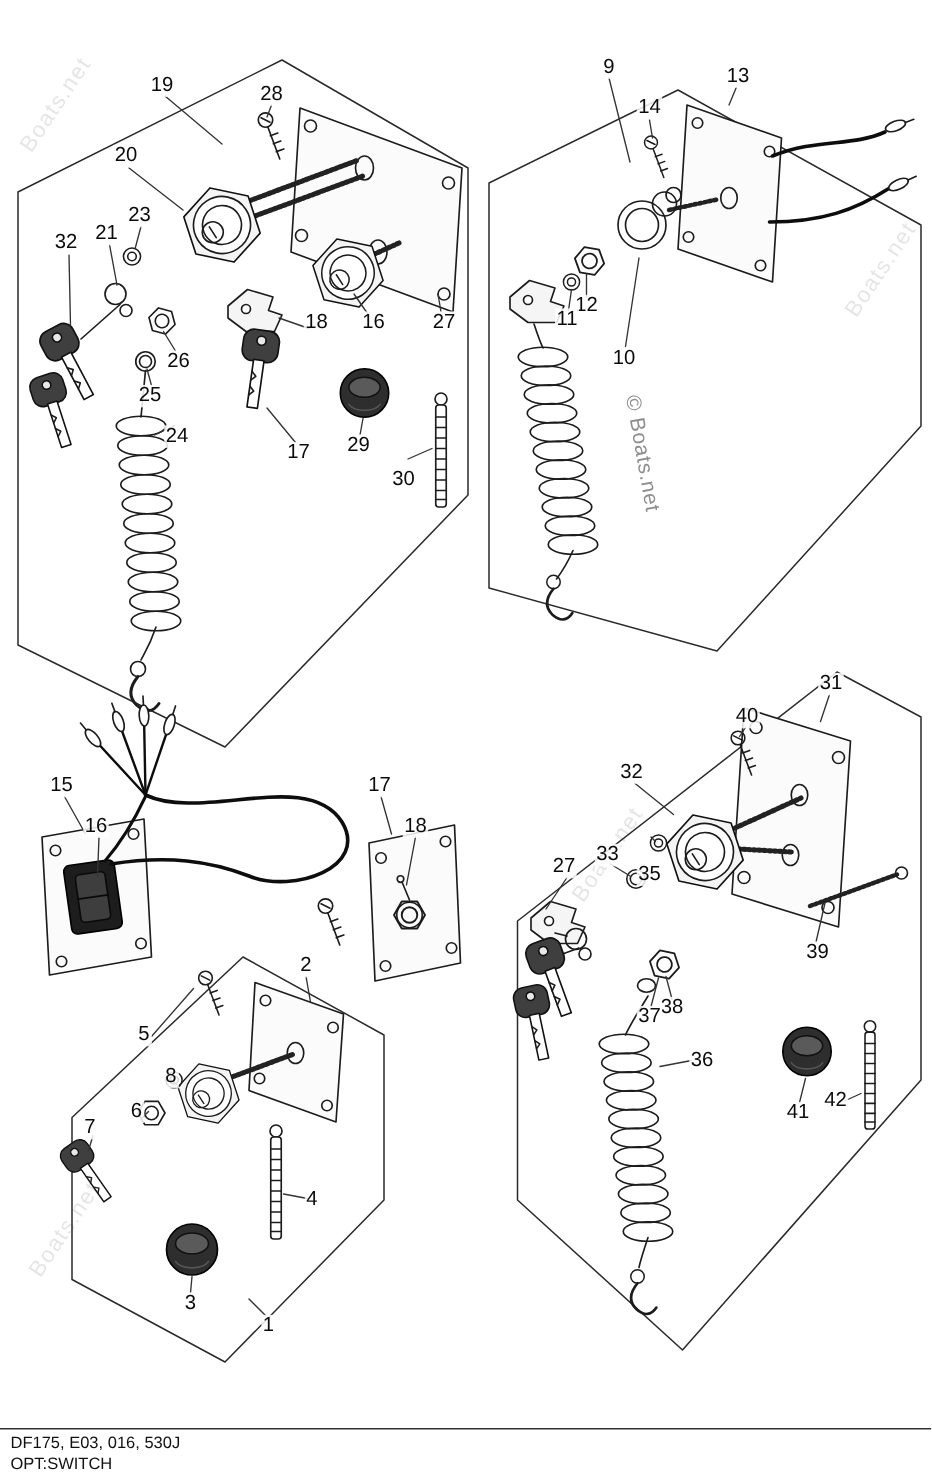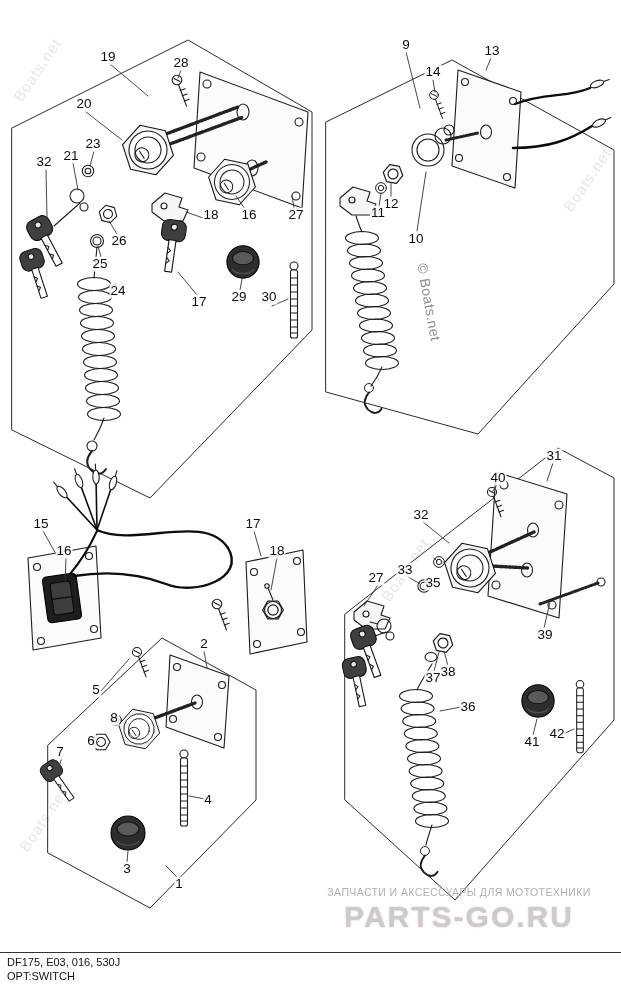--- a/index.html
+++ b/index.html
@@ -336,21 +336,21 @@
       <div class="part-num" style="left: 71px; top: 156px;">21</div>
       <div class="part-num" style="left: 44px; top: 162px;">32</div>
       <div class="part-num" style="left: 211px; top: 215px;">18</div>
       <div class="part-num" style="left: 249px; top: 215px;">16</div>
       <div class="part-num" style="left: 296px; top: 215px;">27</div>
       <div class="part-num" style="left: 119px; top: 241px;">26</div>
       <div class="part-num" style="left: 100px; top: 264px;">25</div>
       <div class="part-num" style="left: 118px; top: 291px;">24</div>
       <div class="part-num" style="left: 199px; top: 302px;">17</div>
       <div class="part-num" style="left: 239px; top: 297px;">29</div>
-      <div class="part-num" style="left: 269px; top: 297px; text-align: right;">30</div>
+      <div class="part-num" style="left: 269px; top: 320px; text-align: right;">30</div>
       <div class="part-num" style="left: 406px; top: 45px;">9</div>
       <div class="part-num" style="left: 433px; top: 72px;">14</div>
       <div class="part-num" style="left: 492px; top: 51px;">13</div>
       <div class="part-num" style="left: 391px; top: 204px;">12</div>
       <div class="part-num" style="left: 378px; top: 213px;">11</div>
       <div class="part-num" style="left: 416px; top: 239px;">10</div>
       <div class="part-num" style="left: 41px; top: 524px;">15</div>
       <div class="part-num" style="left: 64px; top: 551px;">16</div>
       <div class="part-num" style="left: 253px; top: 524px;">17</div>
       <div class="part-num" style="left: 277px; top: 551px;">18</div>
@@ -369,22 +369,18 @@
       <div class="part-num" style="left: 405px; top: 570px;">33</div>
       <div class="part-num" style="left: 376px; top: 578px;">27</div>
       <div class="part-num" style="left: 545px; top: 635px;">39</div>
       <div class="part-num" style="left: 448px; top: 672px;">38</div>
       <div class="part-num" style="left: 433px; top: 678px;">37</div>
       <div class="part-num" style="left: 468px; top: 707px;">36</div>
       <div class="part-num" style="left: 532px; top: 742px;">41</div>
       <div class="part-num" style="left: 557px; top: 734px; text-align: right;">42</div>
     </div>
 
-  <div class="shop">
-    <div class="shop-caption">ЗАПЧАСТИ И АКСЕССУАРЫ ДЛЯ МОТОТЕХНИКИ</div>
-    <div class="shop-site">PARTS-GO.RU</div>
-  </div>
 
   <div class="footer-line"></div>
   <div class="footer-code">DF175, E03, 016, 530J</div>
   <div class="footer-caption">OPT:SWITCH</div>
 
 </div>
 
 </body></html>

